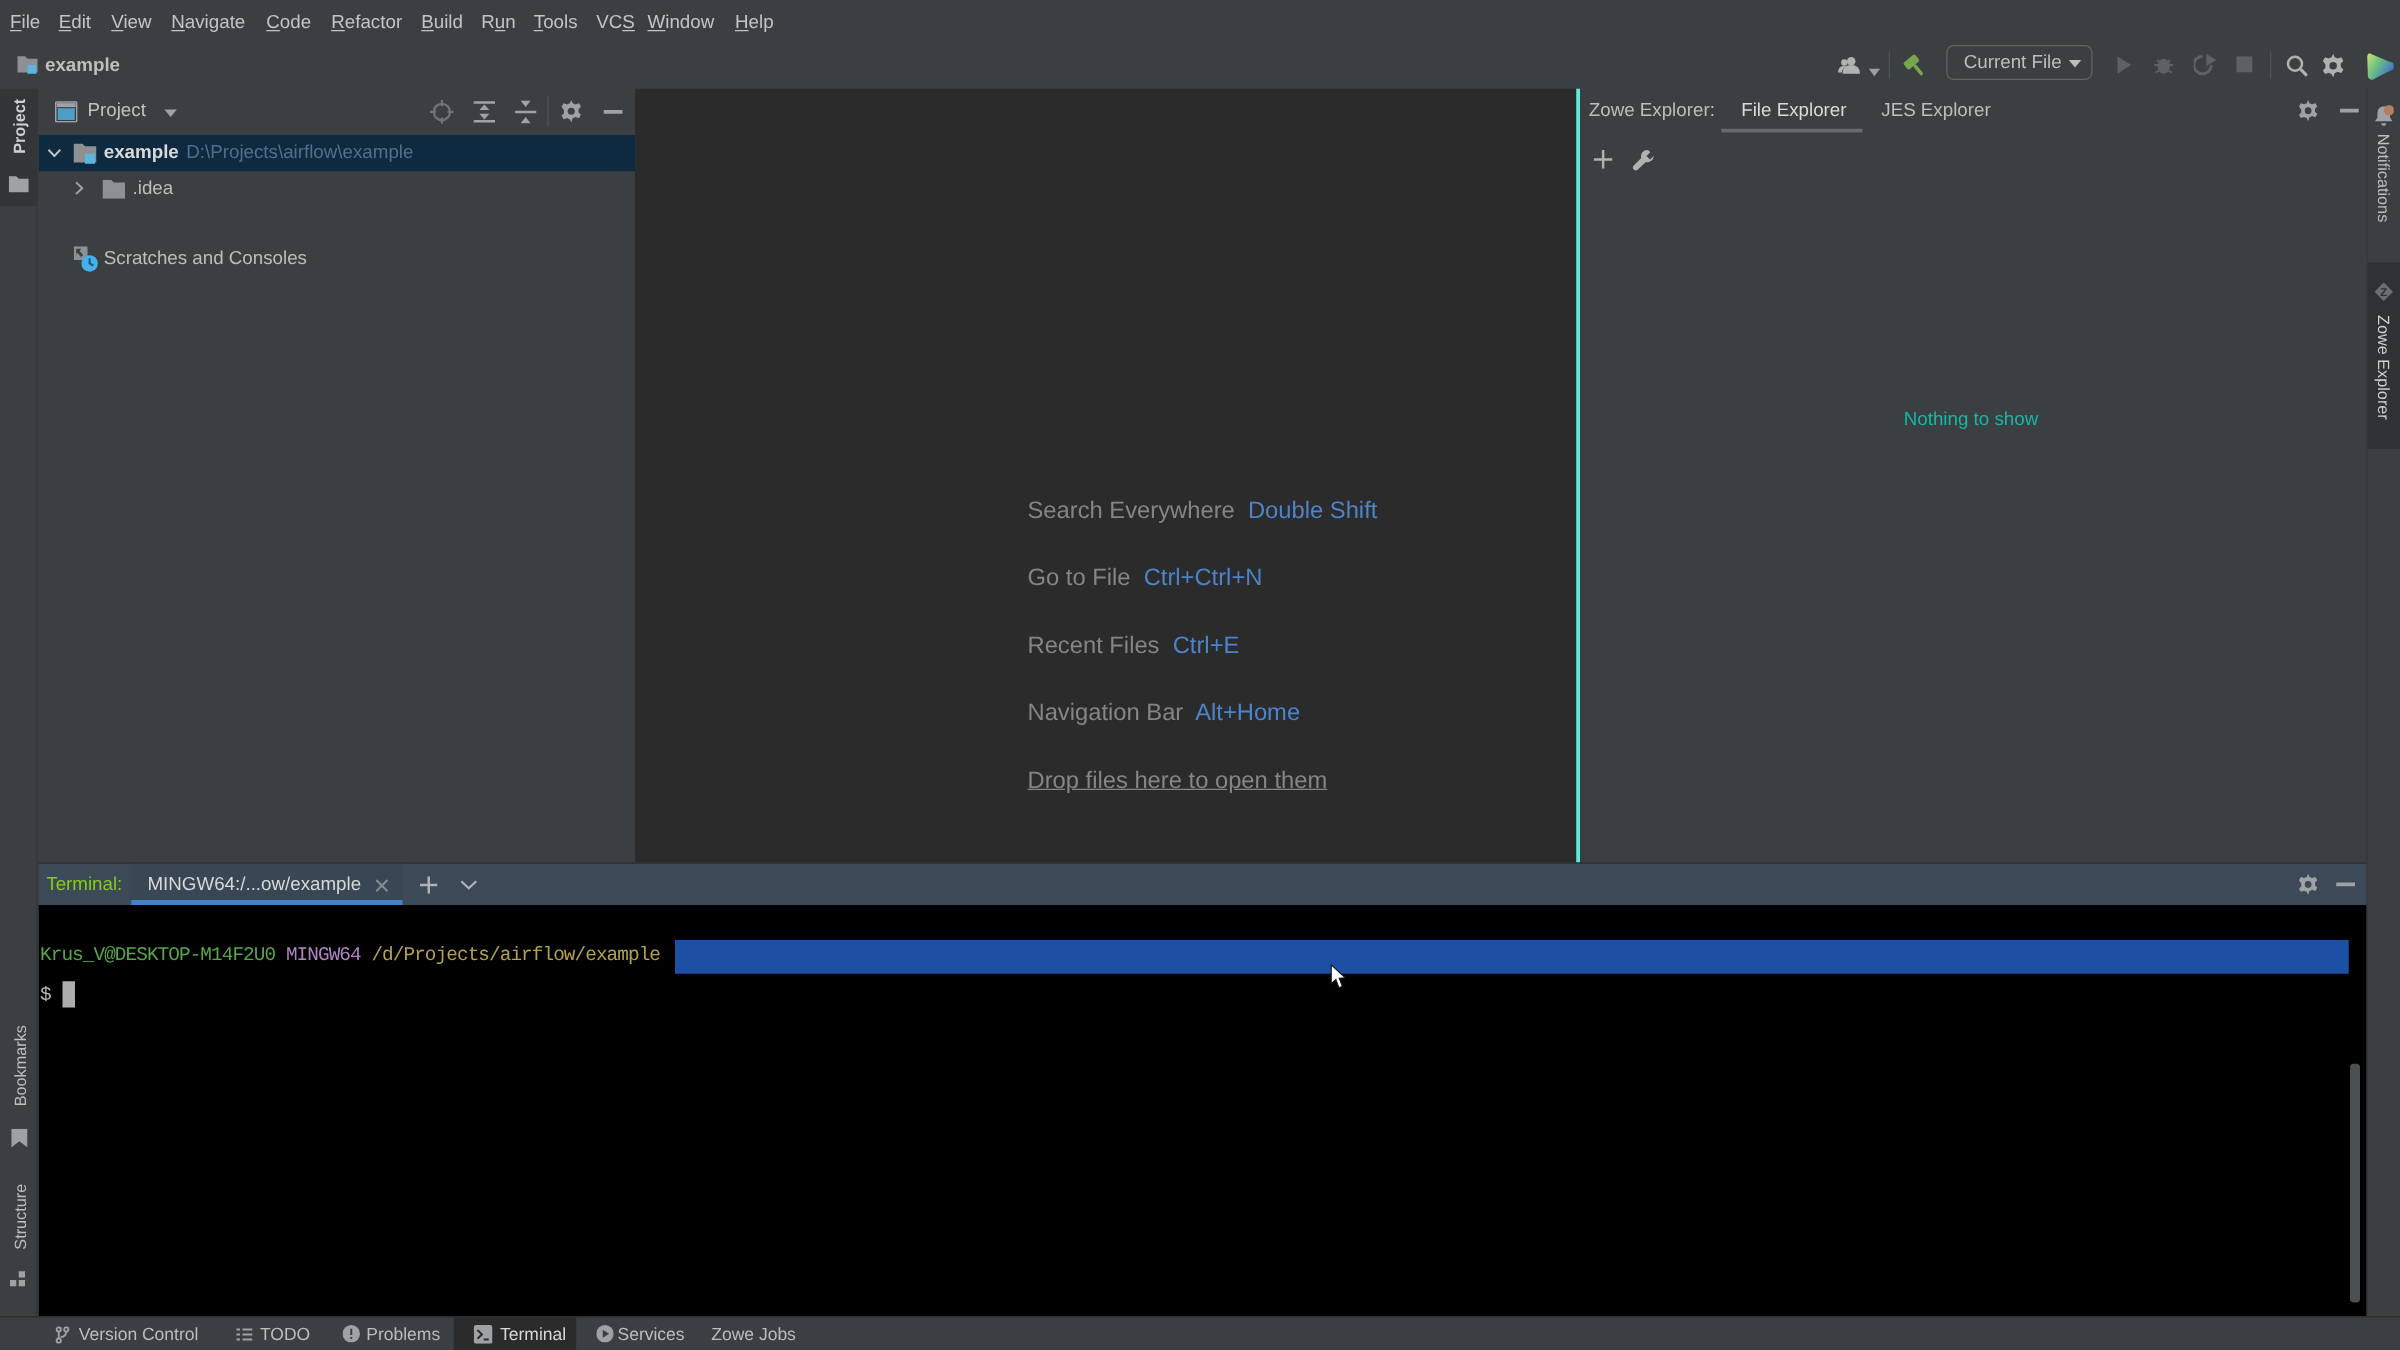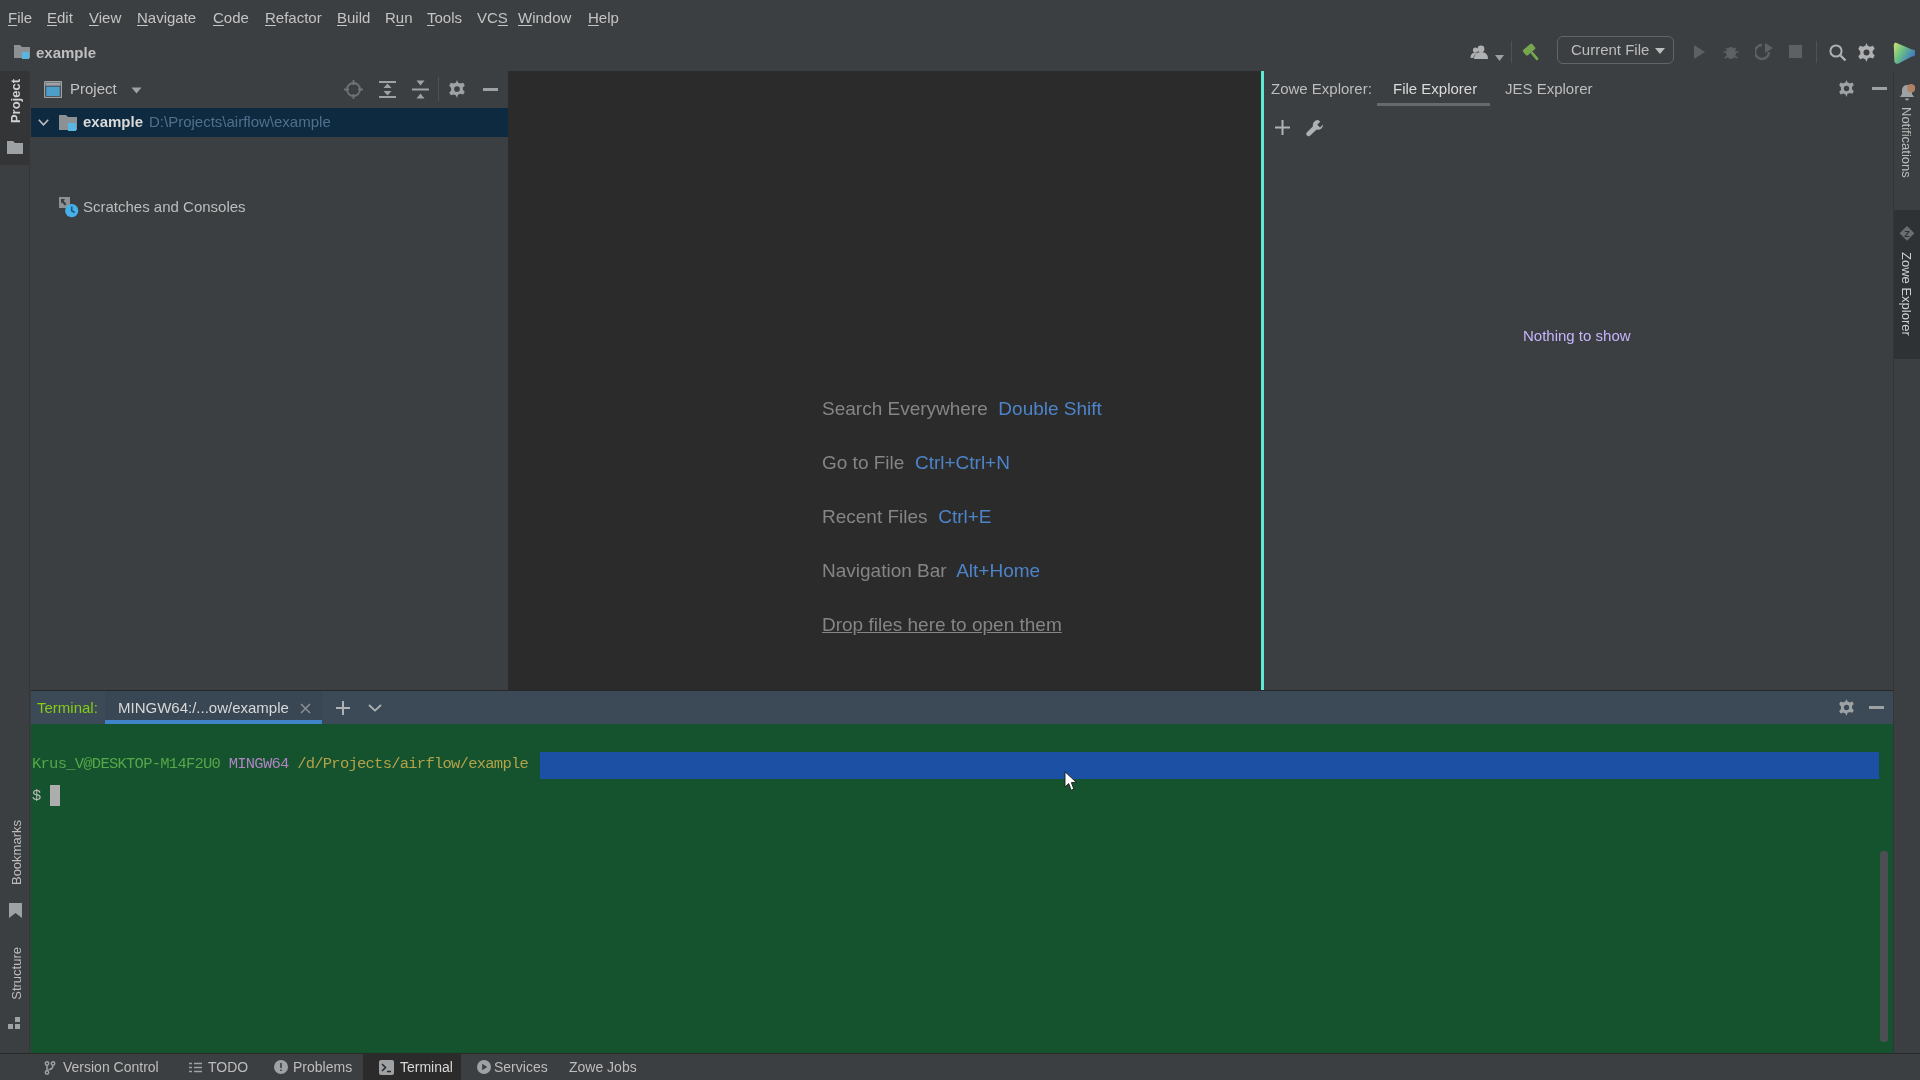--- a/index.html
+++ b/index.html
@@ -21,21 +21,21 @@
 #rightpanel { position:absolute; left:1261px; top:71px; width:632px; height:619px; background:#3c3f41; border-left:3px solid #5eead4; }
 #rstripe { position:absolute; left:1893px; top:71px; width:27px; height:982px; background:#3c3f41; border-left:1px solid #333638; }
 
 .hint { position:absolute; left:822px; font-size:19px; color:#858585; white-space:nowrap; }
 .hint b { font-weight:normal; color:#4d84c9;text-align:center; }
 
 .trow { position:absolute; left:0; height:28px; width:477px; font-size:15px; }
 .trow span.lbl { position:absolute; top:5px; }
 
 #termhead { position:absolute; left:31px; top:691px; width:1862px; height:33px; background:#3c4a58; }
-#termbody { position:absolute; left:31px; top:724px; width:1862px; height:329px; background:#14532d; font-family:"Liberation Mono", monospace; font-size:15.5px; letter-spacing:-0.75px; }
+#termbody { position:absolute; left:31px; top:724px; width:1862px; height:329px; background:#000000; font-family:"Liberation Mono", monospace; font-size:15.5px; letter-spacing:-0.75px; }
 
 #statusbar { position:absolute; left:0; top:1053px; width:1920px; height:27px; background:#3c3f41; border-top:1px solid #2a2a2a; }
 .sbi { position:absolute; top:5px; font-size:14px; color:#bdbdbd; white-space:nowrap; }
 </style>
 </head>
 <body>
 
 <div class="abs" style="left:0;top:0;width:1920px;height:2px;background:#2a2a2a;"></div>
 <div id="menubar">
   <span class="mi" style="left:8px"><u>F</u>ile</span>
@@ -167,20 +167,29 @@
     <svg class="abs" style="left:7px; top:11px" width="11" height="7" viewBox="0 0 11 7">
         <path fill="none" stroke="#c0c0c0" stroke-width="1.6" d="M0.8 0.8 l4.7 5 l4.7 -5"></path>
       </svg>
     <svg class="abs" style="left:27px; top:5px" width="20" height="19" viewBox="0 0 20 19">
       <path fill="#8d9193" d="M1 2 h7 l2 2 h9 v13 h-18 z"></path>
       <rect x="10" y="10" width="8" height="8" fill="#59b6e0"></rect>
     </svg>
     <span class="lbl" style="left:52px; font-weight:bold; color:#d9d9d9;">example</span>
     <span class="lbl" style="left:118px; color:#50708c;">D:\Projects\airflow\example</span>
   </div>
+  <div class="trow" style="top:66px;">
+    <svg class="abs" style="left:29px; top:8px" width="7" height="11" viewBox="0 0 7 11">
+        <path fill="none" stroke="#9fa2a4" stroke-width="1.6" d="M0.8 0.8 l5 4.7 l-5 4.7"></path>
+      </svg>
+    <svg class="abs" style="left:51px; top:6px" width="18" height="16" viewBox="0 0 18 16">
+        <path fill="#8d9193" d="M0 1 h7 l2 2 h9 v13 h-18 z"></path>
+      </svg>
+    <span class="lbl" style="left:75px; color:#bdbdbd;">.idea</span>
+  </div>
   <div class="trow" style="top:122px;">
     <svg class="abs" style="left:28px; top:4px" width="20" height="21" viewBox="0 0 20 21">
       <path fill="#8d9193" d="M0 0 h11 v11 h-11 z"></path>
       <path fill="#3c3f41" d="M2 2 l4 0 l-1.3 1.8 l2.8 3.4 l-1.8 1.4 l-2.7 -3.4 l-1 1.4 z"></path>
       <circle cx="12.7" cy="13.7" r="6.6" fill="#45b1e8"></circle>
       <path stroke="#1b5a7e" stroke-width="1.7" fill="none" d="M12.7 9.6 v4.1 l3 1.7"></path>
     </svg>
     <span class="lbl" style="left:52px; color:#bdbdbd;">Scratches and Consoles</span>
   </div>
 </div>
@@ -203,21 +212,21 @@
     <circle cx="9.5" cy="9.5" r="3" fill="#3c3f41"></circle>
   </svg>
   <div class="abs" style="left:608px; top:16px; width:15px; height:2.5px; background:#9fa2a4;"></div>
 
   <svg class="abs" style="left:11px; top:49px" width="15" height="15" viewBox="0 0 15 15">
       <path stroke="#afb1b3" stroke-width="2" d="M7.5 0 v15 M0 7.5 h15"></path>
     </svg>
   <svg class="abs" style="left:42px; top:48px" width="18" height="18" viewBox="0 0 18 18">
     <path fill="#afb1b3" d="M12 1 a5 5 0 0 0 -5 6.3 L1 13.3 a2.3 2.3 0 0 0 3.3 3.3 L10.7 10.6 A5 5 0 0 0 17 5.5 l-3 3 l-2.8 -2.8 l3 -3 A5 5 0 0 0 12 1 z"></path>
   </svg>
-  <span class="abs" style="left:259px; top:256px; font-size:15px; color:#c4b5fd;">Nothing to show</span>
+  <span class="abs" style="left:259px; top:256px; font-size:15px; color:#14b8a6;">Nothing to show</span>
 </div>
 
 <div id="rstripe"></div>
 <svg class="abs" style="left:1899px; top:84px" width="16" height="17" viewBox="0 0 16 17">
   <path fill="#9fa2a4" d="M8 1 a5 5 0 0 1 5 5 v4 l2 3 h-14 l2 -3 v-4 a5 5 0 0 1 5 -5 z"></path>
   <path fill="#9fa2a4" d="M6 14.5 h4 a2 2 0 0 1 -4 0 z"></path>
   <circle cx="12.2" cy="4.2" r="4.2" fill="#b08261"></circle>
 </svg>
 <span class="vlabel-r" style="left:1899px; top:107px;">Notifications</span>
 <div class="abs" style="left:1894px; top:210px; width:26px; height:149px; background:#2f3234;"></div>

